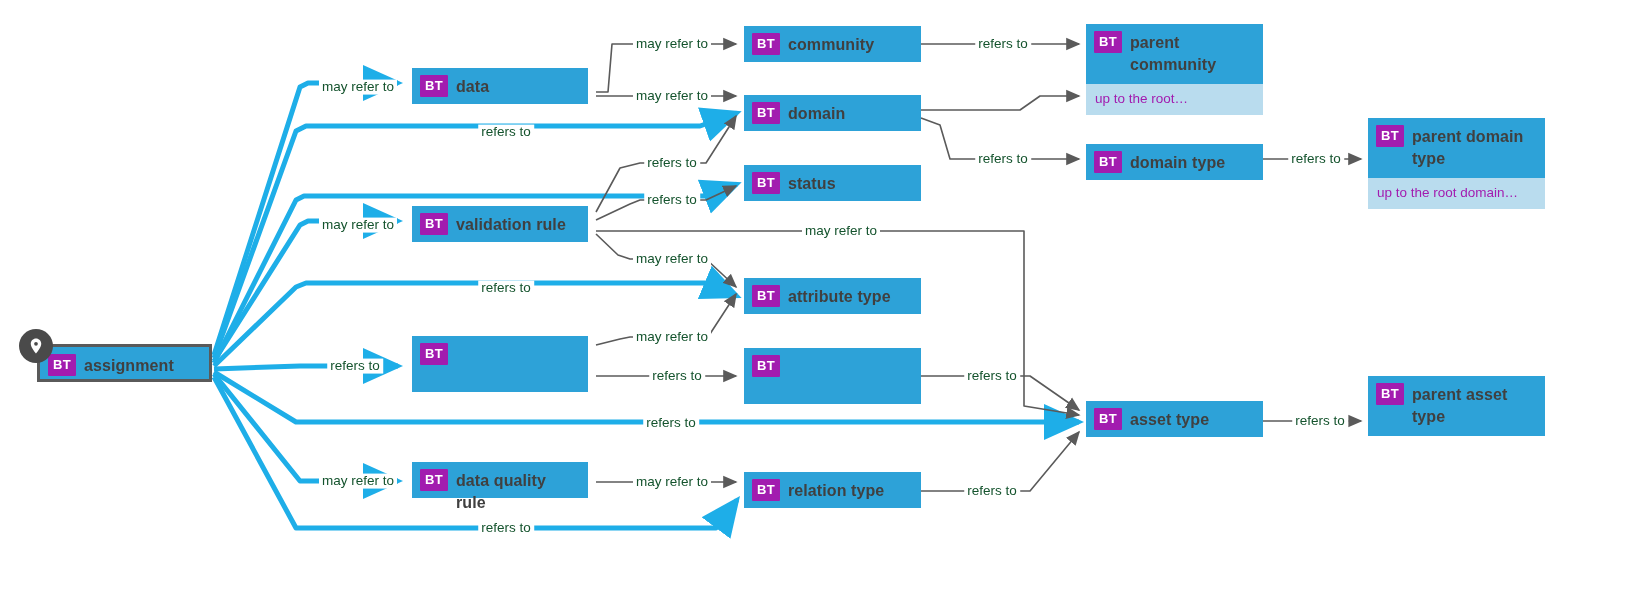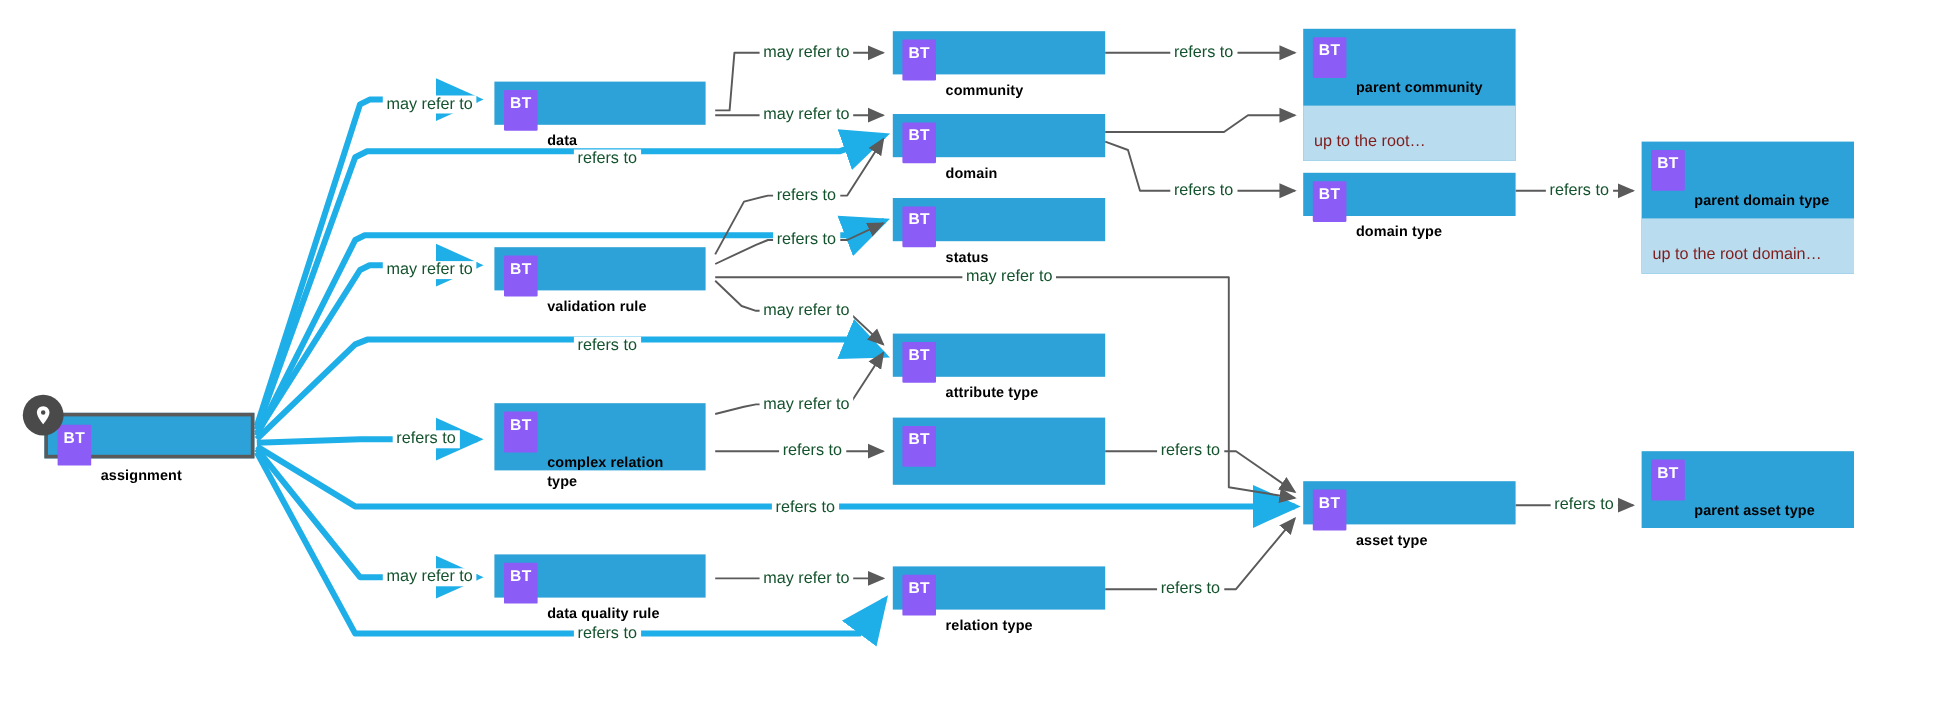--- a/index.html
+++ b/index.html
@@ -37,45 +37,44 @@
     align-items: flex-start;
     padding: 7px 9px 7px 8px;
     gap: 8px;
     flex: 1 1 auto;
   }
   .node.root {
     border: 3px solid #5a5a5a;
     background: #2da2d8;
   }
   .node .bt-badge {
-    background: #8b5cf6;
+    background: #a21caf;
     color: #ffffff;
     font-size: 13px;
     font-weight: bold;
     line-height: 1;
-    padding: 4px 5px 17px 5px;
+    padding: 4px 5px 5px 5px;
     letter-spacing: .3px;
     flex: 0 0 auto;
     border-radius: 1px;
   }
   .node .node-label {
-    color: #000000;
-    font-size: 12px;
+    color: #404040;
+    font-size: 16px;
     font-weight: bold;
     line-height: 1.35;
     letter-spacing: .1px;
     padding-top: 1px;
-    margin-top: 33px;
   }
   .node .node-foot {
     background: #b9dcee;
-    color: #7f1d1d;
+    color: #a21caf;
     font-size: 13.5px;
     line-height: 1.2;
-    padding: 22px 9px 8px 9px;
+    padding: 7px 9px 8px 9px;
     white-space: nowrap;
     overflow: hidden;
     text-overflow: clip;
   }
   .pin {
     position: absolute;
     width: 34px;
     height: 34px;
     border-radius: 50%;
     background: #4a4a4a;
@@ -164,21 +163,20 @@
       </div>
       <div class="node" style="left: 412px; top: 206px; width: 176px; height: 36px;">
         <div class="node-head">
           <span class="bt-badge">BT</span>
           <span class="node-label">validation rule</span>
         </div>
       </div>
       <div class="node" style="left: 412px; top: 336px; width: 176px; height: 56px;">
         <div class="node-head">
           <span class="bt-badge">BT</span>
-          <span class="node-label">complex relation type</span>
         </div>
       </div>
       <div class="node" style="left: 412px; top: 462px; width: 176px; height: 36px;">
         <div class="node-head">
           <span class="bt-badge">BT</span>
           <span class="node-label">data quality rule</span>
         </div>
       </div>
       <div class="node" style="left: 744px; top: 26px; width: 177px; height: 36px;">
         <div class="node-head">

